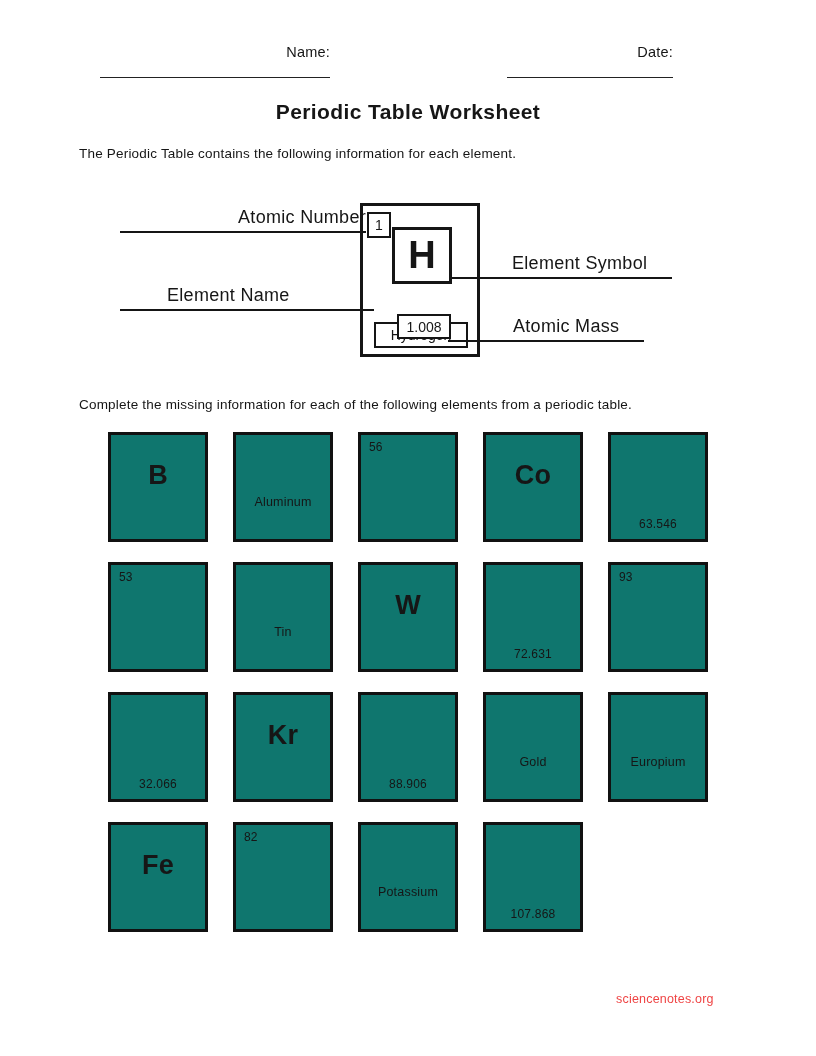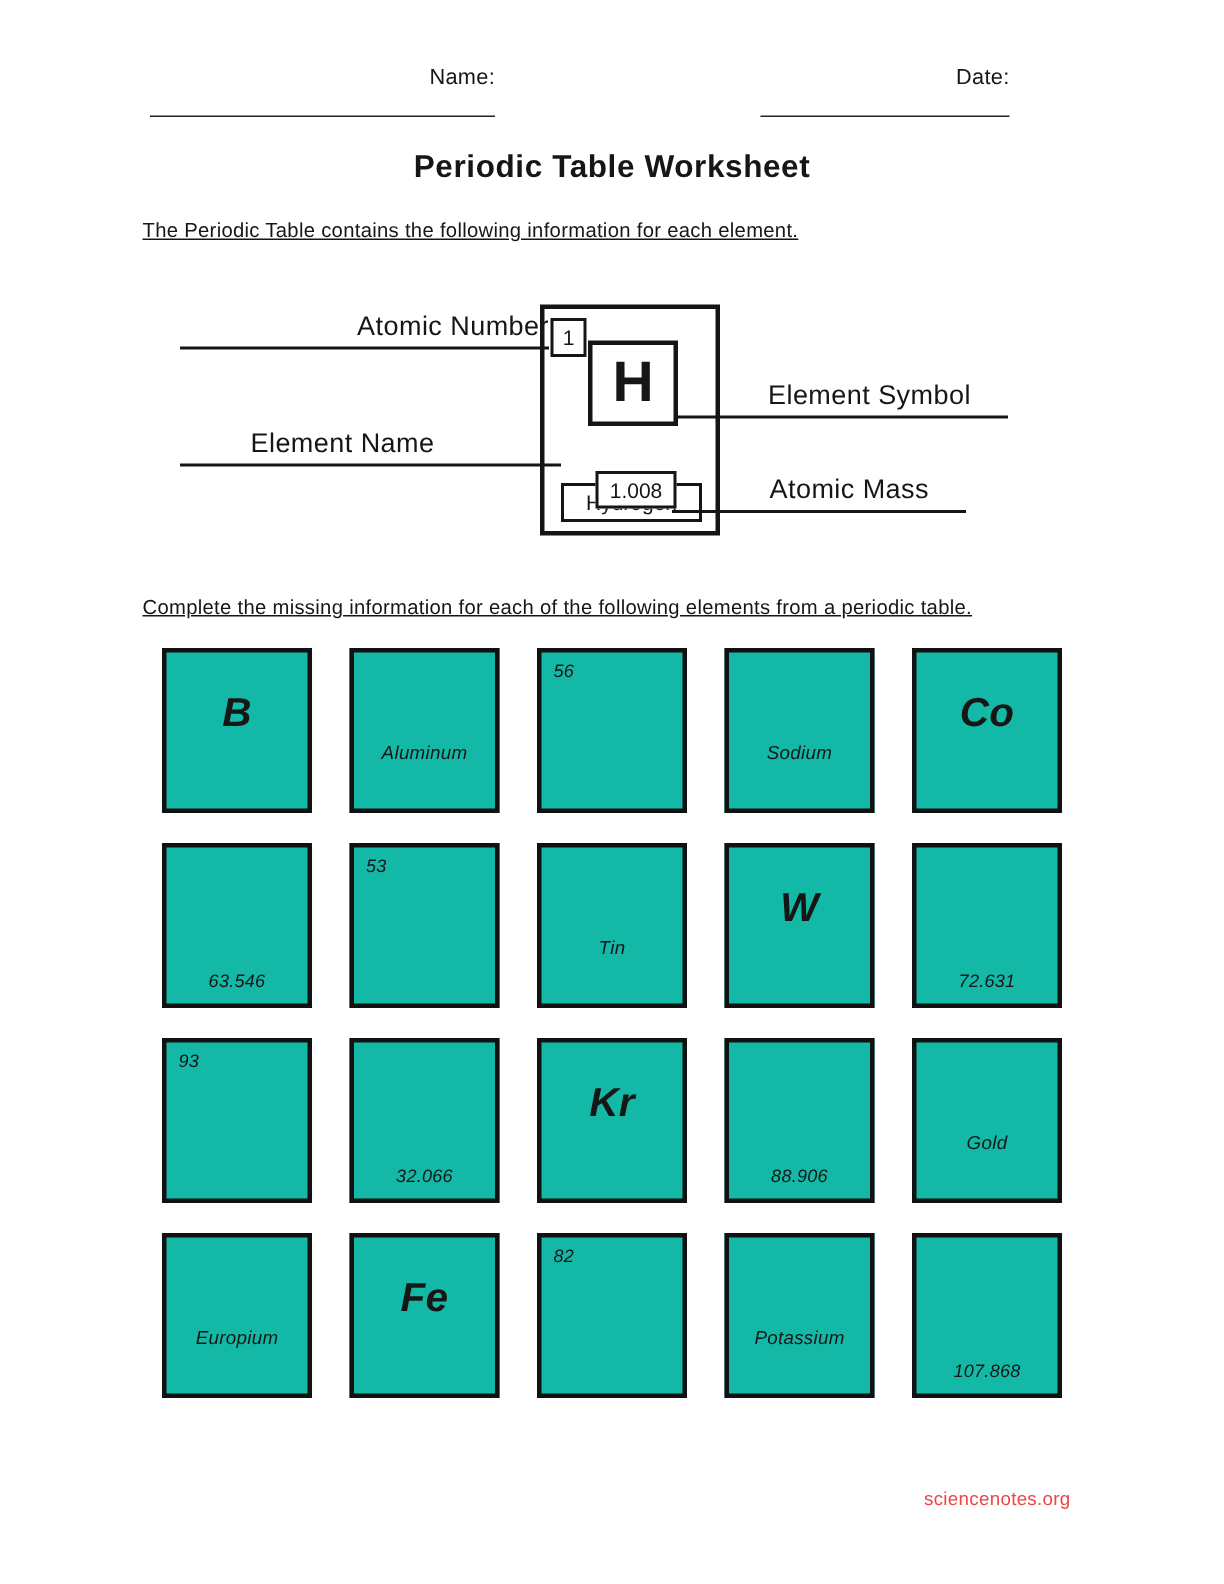--- a/index.html
+++ b/index.html
@@ -13,21 +13,21 @@
   .field-row .blank { border-bottom:1.6px solid #222; height:17px; margin-left:5px; }
   #name-field { left:95px; top:44px; }
   #name-field .blank { width:230px; }
   #date-field { left:502px; top:44px; }
   #date-field .blank { width:166px; }
 
   .title {
     position:absolute; top:100px; left:0; width:100%; text-align:center;
     font-size:21px; font-weight:700; letter-spacing:.4px;
   }
-  .para { position:absolute; left:95px; font-size:13.5px; letter-spacing:.2px;text-decoration:underline; }
+  .para { position:absolute; left:79px; font-size:13.5px; letter-spacing:.2px; }
   #intro { top:146px; }
   #instructions { top:397px; }
 
   
   .diagram { position:absolute; left:0; top:200px; width:816px; height:165px; }
   .ex-box { position:absolute; border:2px solid #151515; display:flex; align-items:center; justify-content:center; background:#fff; }
   .ex-outer { position:absolute; left:360px; top:3px; width:114px; height:148px; border:3px solid #151515; background:#fff; }
   .ex-num  { left:367px; top:12px;  width:20px; height:22px; font-size:14px; }
   .ex-sym  { left:392px; top:27px;  width:54px; height:51px; border-width:3px; font-size:38px; font-weight:700; }
   .ex-name { left:374px; top:86px;  width:90px; height:22px; font-size:14px;margin-top:36px; }
@@ -41,21 +41,21 @@
   #lbl-element-symbol { left:452px; top:53px;  width:220px; padding-left:60px; }
   #lbl-element-name   { left:120px; top:85px;  width:254px; padding-left:47px; }
   #lbl-atomic-mass    { left:448px; top:116px; width:196px; padding-left:65px; }
 
   
   .grid {
     position:absolute; left:108px; top:432px;
     display:grid; grid-template-columns:repeat(5,100px); grid-auto-rows:110px;
     column-gap:25px; row-gap:20px;
   }
-  .cell { position:relative; border:3px solid #111; box-sizing:border-box; background:#14b8a6;font-style:italic; }
+  .cell { position:relative; border:3px solid #111; box-sizing:border-box; background:#0f766e; }
   .val { position:absolute; letter-spacing:.2px; }
   .val--symbol { top:25px; left:0; right:0; text-align:center; font-size:27px; font-weight:700; }
   .val--name   { top:60px; left:0; right:0; text-align:center; font-size:12.5px; }
   .val--number { top:5px; left:8px; font-size:12px; }
   .val--mass   { bottom:8px; left:0; right:0; text-align:center; font-size:12px;margin-top:20px; }
 
   .credit { position:absolute; left:616px; top:992px; font-size:12.5px; color:#ef4444; letter-spacing:.2px; }
 </style>
 </head>
 <body>
@@ -92,23 +92,20 @@
 
   <div class="grid">
     <div class="cell">
         <span class="val val--symbol">B</span>
       </div>
     <div class="cell">
         <span class="val val--name">Aluminum</span>
       </div>
     <div class="cell">
         <span class="val val--number">56</span>
-      </div>
-    <div class="cell">
-        <span class="val val--name">Sodium</span>
       </div>
     <div class="cell">
         <span class="val val--symbol">Co</span>
       </div>
 
     <div class="cell">
         <span class="val val--mass">63.546</span>
       </div>
     <div class="cell">
         <span class="val val--number">53</span>

